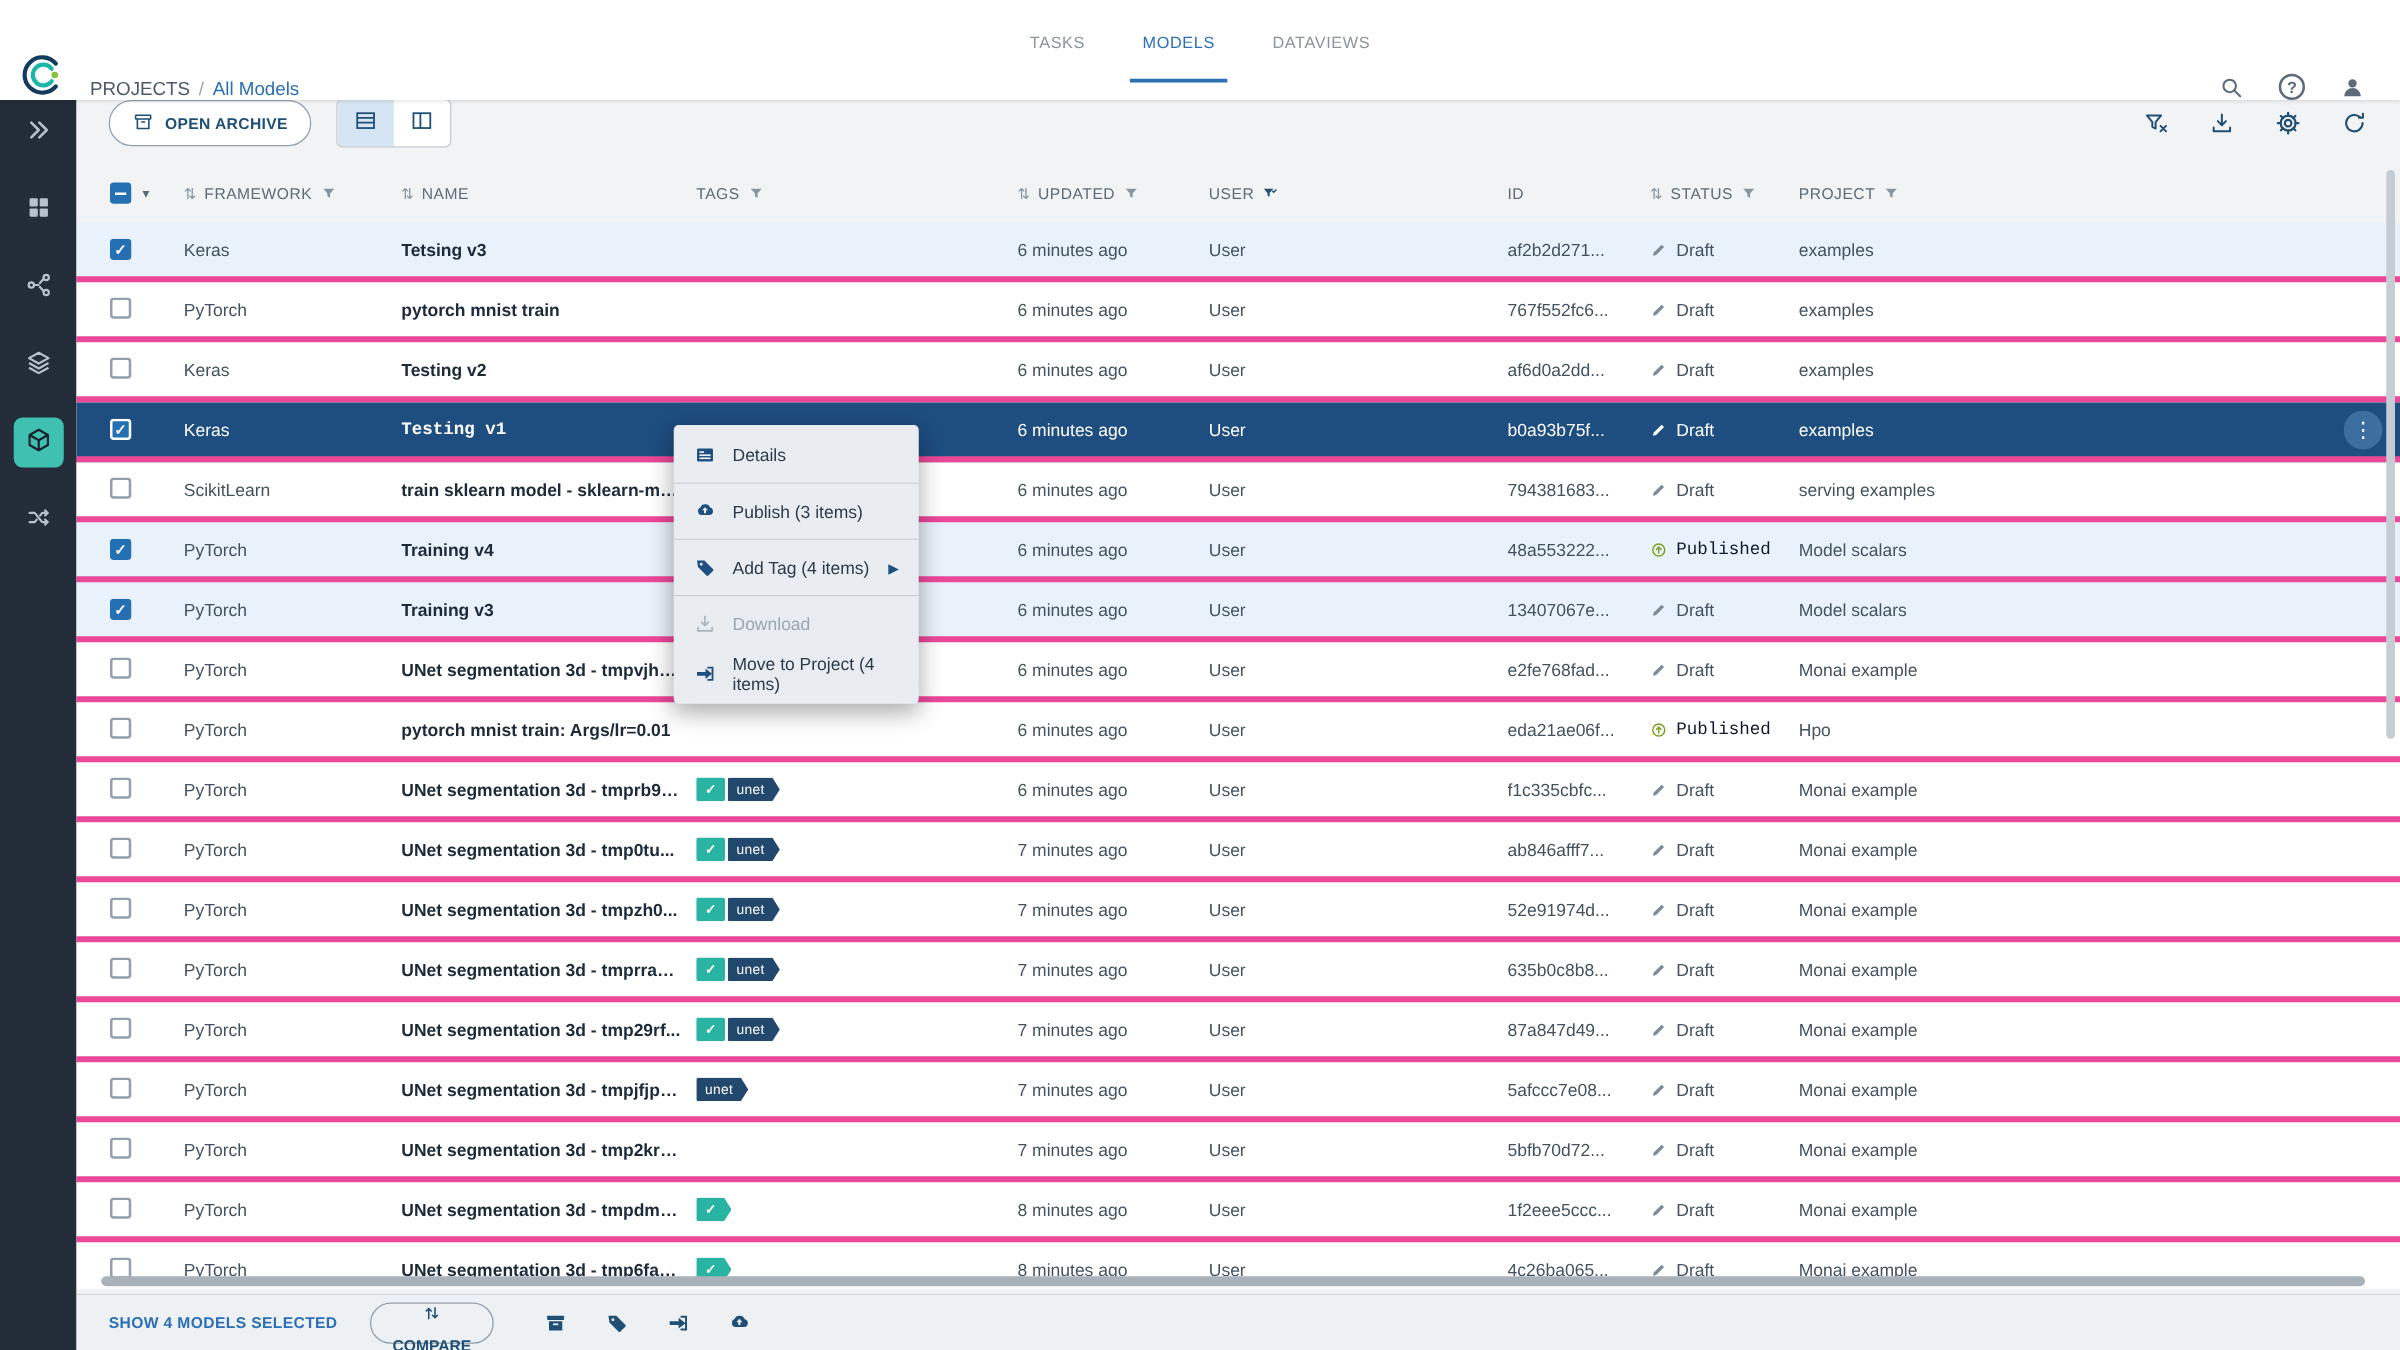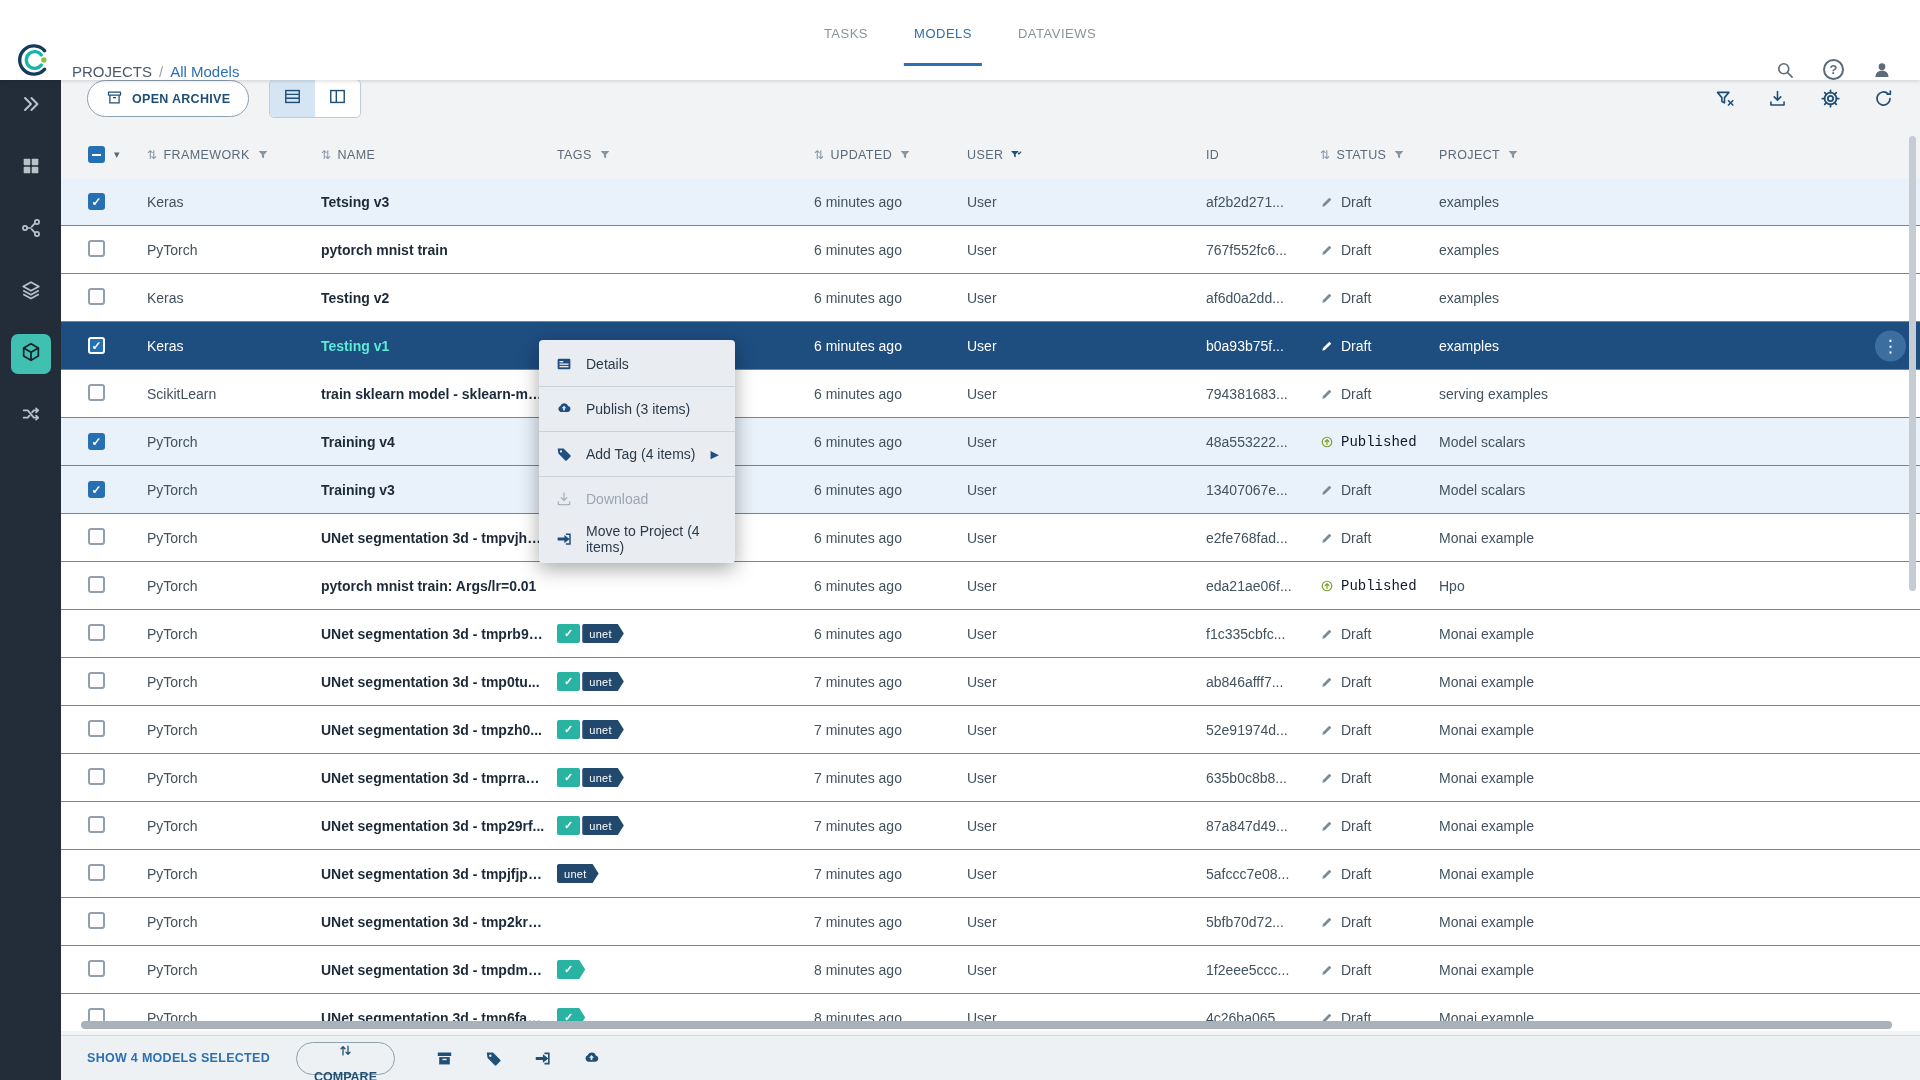--- a/index.html
+++ b/index.html
@@ -51,28 +51,28 @@
   .grid-cols { display:grid; grid-template-columns:59px 174px 236px 257px 153px 239px 114px 119px 1fr;
                align-items:center; padding-left:27px; }
   .thead { height:47px; color:#5c6b79; font-size:12.5px; letter-spacing:.4px; }
   .th { display:flex; align-items:center; gap:6px; cursor:pointer; }
   .sort { font-size:12px; color:#8795a3; }
   .funnel { display:inline-flex; }
   .funnel svg { width:14px; height:14px; color:#8795a3; }
   .funnel.active svg { color:#1f4f74; }
   .caret { color:#5c6b79; font-size:11px; margin-left:3px; cursor:pointer; }
 
-  .row { height:48px; background:#fff; border-bottom:1px solid #ec4899; font-size:14px; color:#42525f;
+  .row { height:48px; background:#fff; border-bottom:5px solid #ec4899; font-size:14px; color:#42525f;
          position:relative; cursor:pointer; }
   .row.sel { background:#e9f1fa; }
   .row.ctx { background:#1e4d80; color:#fff; }
   .row.ctx .cell { color:#fff; }
   .cell { overflow:hidden; white-space:nowrap; text-overflow:ellipsis; padding-right:12px; }
   .cell.name { color:#1c2a39; font-weight:600; }
-  .row.ctx .cell.name { color:#5eead4; }
+  .row.ctx .cell.name { color:#ffffff;font-family:Liberation Mono, monospace; }
 
   .checkbox { width:17px; height:17px; border:2px solid #92a0ad; border-radius:3px; background:#fff;
               display:inline-flex; align-items:center; justify-content:center; cursor:pointer; flex:none; }
   .checkbox.checked { background:#2470b3; border-color:#2470b3; }
   .checkbox.checked::after { content:'✓'; color:#fff; font-size:12px; font-weight:bold; line-height:1; }
   .row.ctx .checkbox.checked { border-color:#fff; }
   .checkbox.indeterminate { background:#2470b3; border-color:#2470b3; }
   .checkbox.indeterminate::after { content:''; width:9px; height:2px; background:#fff; }
 
   .cell-tags { display:flex; align-items:center; }

